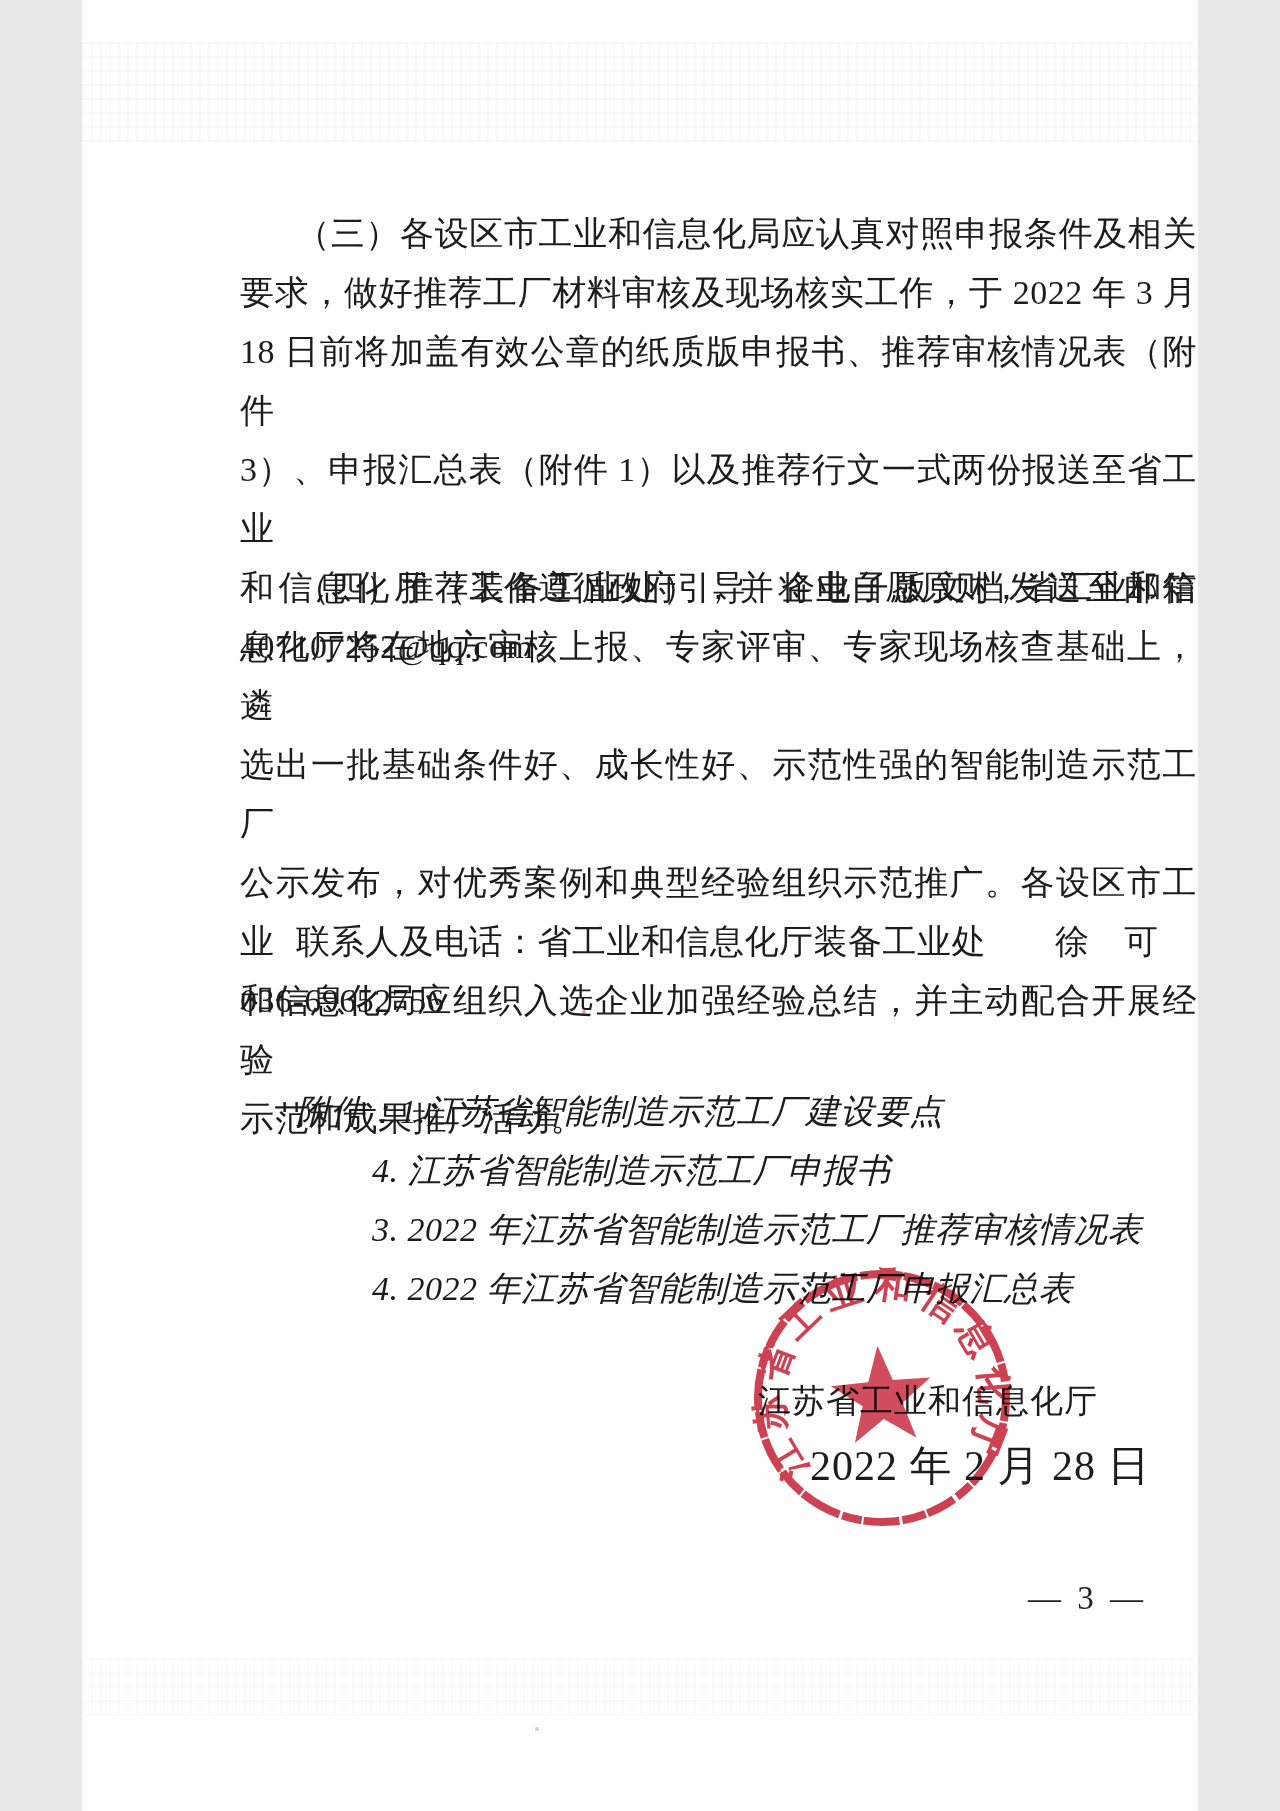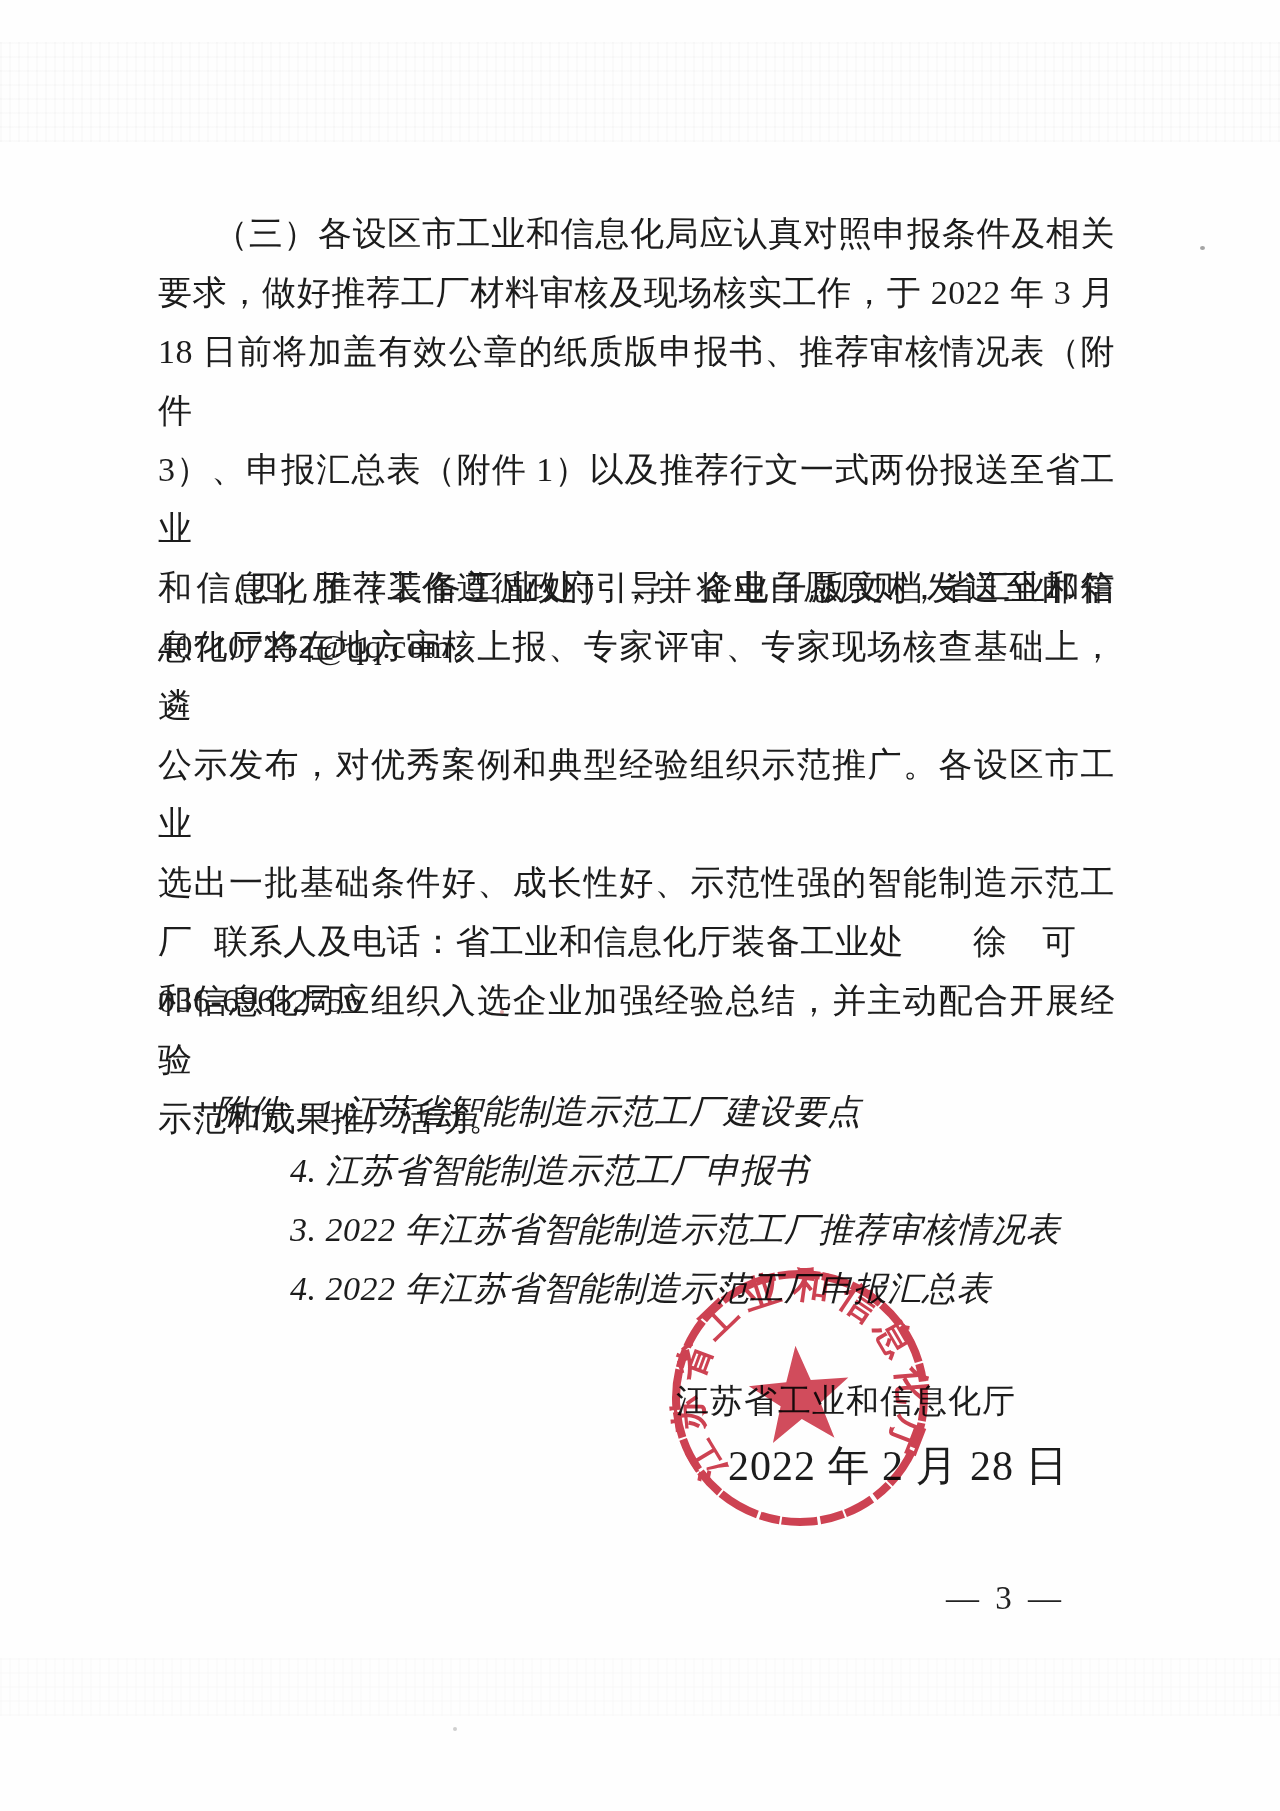--- a/index.html
+++ b/index.html
@@ -1,18 +1,18 @@
 <!DOCTYPE html>
 <html lang="zh"><head>
 <meta charset="utf-8">
 <style>
   html,body { margin:0; padding:0; background:#e8e8e8; }
   .doc {
     position:relative;
-    width:1280px; height:1811px;
+    width:1116px; height:1811px;
     margin:0 auto;
     background:#fefefe;
     overflow:hidden;
     font-family:"Liberation Serif","DejaVu Serif",serif;
     color:#1c1c1c;
   }
   
   .scan-noise {
     position:absolute; left:0; width:1280px; pointer-events:none;
     background:
@@ -79,22 +79,22 @@
     <p class="ln just">要求，做好推荐工厂材料审核及现场核实工作，于 2022 年 3 月</p>
     <p class="ln just">18 日前将加盖有效公章的纸质版申报书、推荐审核情况表（附件</p>
     <p class="ln just">3）、申报汇总表（附件 1）以及推荐行文一式两份报送至省工业</p>
     <p class="ln just">和信息化厅（装备工业处），并将电子版文档发送至邮箱</p>
     <p class="ln">407107252@qq.com。</p>
   </section>
 
   <section class="para p-si">
     <p class="ln just ind">（四）推荐工作遵循政府引导、企业自愿原则，省工业和信</p>
     <p class="ln just">息化厅将在地方审核上报、专家评审、专家现场核查基础上，遴</p>
+    <p class="ln just">选出一批基础条件好、成长性好、示范性强的智能制造示范工厂</p>
     <p class="ln just">公示发布，对优秀案例和典型经验组织示范推广。各设区市工业</p>
-    <p class="ln just">选出一批基础条件好、成长性好、示范性强的智能制造示范工厂</p>
     <p class="ln just">和信息化局应组织入选企业加强经验总结，并主动配合开展经验</p>
     <p class="ln">示范和成果推广活动。</p>
   </section>
 
   <section class="contact">
     <p class="ln ind">联系人及电话：省工业和信息化厅装备工业处　　徐　可</p>
     <p class="ln">036-69652756</p>
   </section>
 
   <section class="attach">

